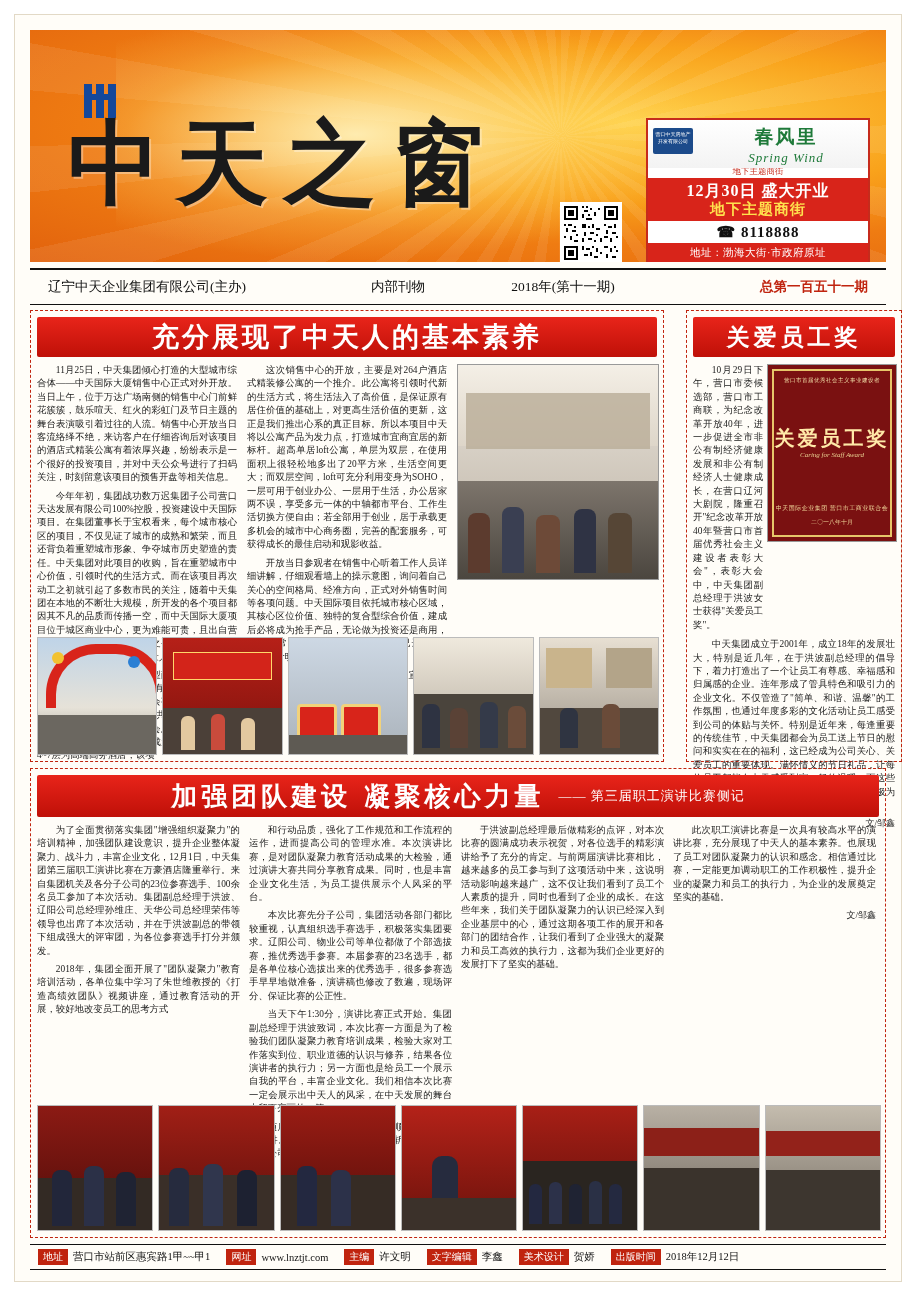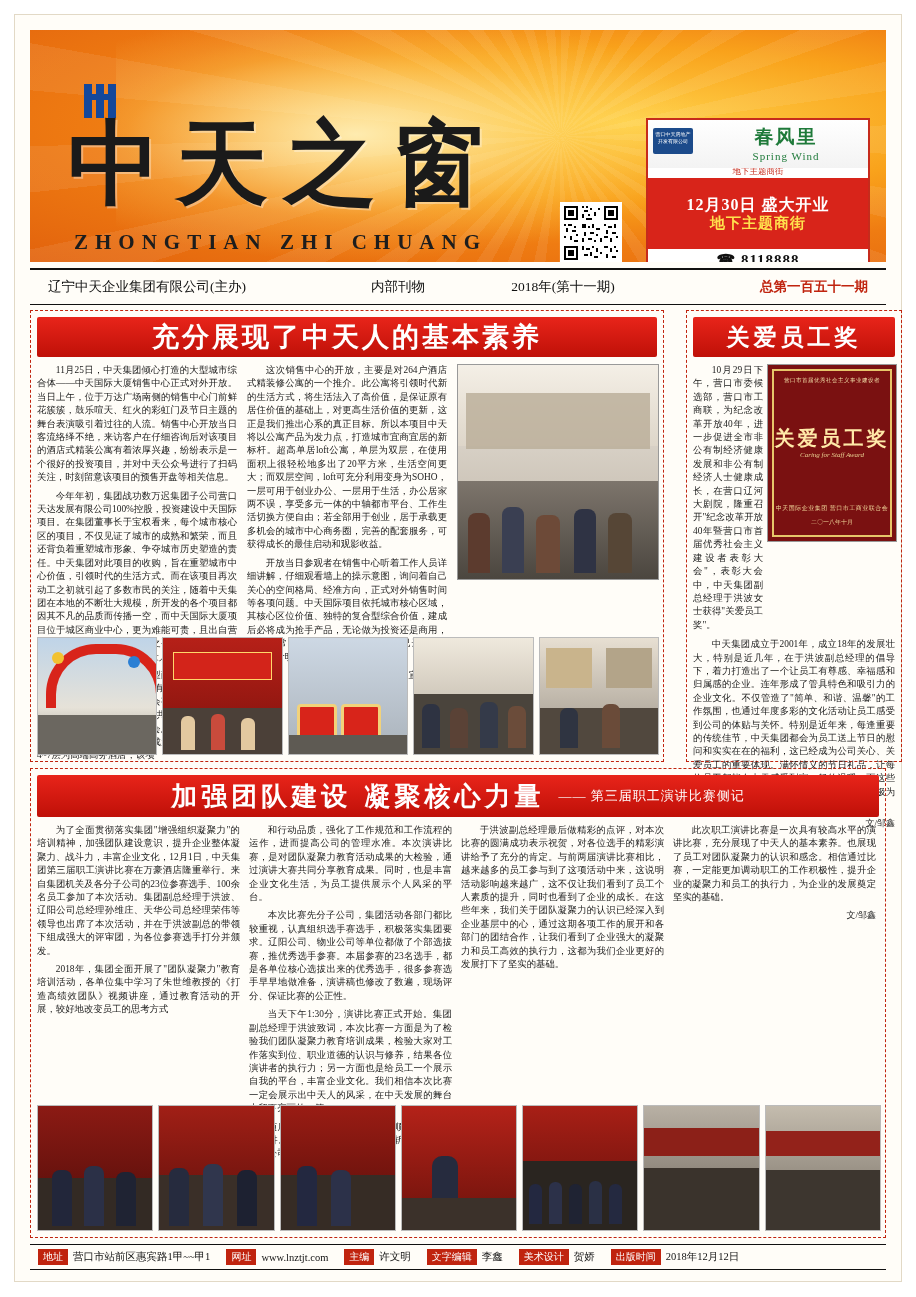--- a/index.html
+++ b/index.html
@@ -57,23 +57,23 @@
   
   .mast-ad{
     position:absolute;left:616px;top:88px;width:224px;height:152px;
     border:2px solid #c62b1c;background:#fff;box-sizing:border-box;overflow:hidden;
   }
   .ad-top{height:48px;background:linear-gradient(180deg,#ffffff,#f3f3f3);position:relative;}
   .ad-logo-sq{position:absolute;left:5px;top:8px;width:40px;height:26px;background:#1c4b8b;border-radius:2px;}
   .ad-logo-sq span{display:block;color:#fff;font-size:5px;line-height:7px;padding:3px 2px;text-align:center;}
   .ad-brand{position:absolute;left:58px;top:4px;width:160px;text-align:center;}
   .ad-brand .cn{font-size:19px;font-weight:bold;color:#1f7a3a;letter-spacing:2px;font-family:"DejaVu Serif",serif;}
-  .ad-brand .en{font-size:11px;color:#1f7a3a;letter-spacing:1px;}
+  .ad-brand .en{font-size:13px;color:#1f7a3a;letter-spacing:1px;font-style:italic;}
   .ad-sub{font-size:8.5px;color:#c62b1c;text-align:center;margin-top:-2px;}
-  .ad-red{background:#d8241a;color:#fff;text-align:center;padding:17px 0;}
+  .ad-red{background:#d8241a;color:#fff;text-align:center;padding:3px 0;}
   .ad-red .l1{font-size:16px;font-weight:bold;letter-spacing:1px;line-height:19px;}
   .ad-red .l2{font-size:15px;font-weight:bold;letter-spacing:1px;line-height:18px;color:#ffe14d;}
   .ad-tel{background:#fff;color:#111;text-align:center;font-size:15px;font-weight:bold;padding:2px 0;letter-spacing:1px;}
   .ad-addr{background:#d8241a;color:#fff;text-align:center;font-size:10.5px;padding:3px 0;letter-spacing:.5px;}
   
   .headbar{
     position:absolute;left:15px;top:253px;width:856px;height:34px;
     border-top:2px solid #111;border-bottom:1px solid #111;
     display:flex;align-items:center;font-size:13.5px;color:#111;
   }
@@ -142,21 +142,20 @@
       <div class="logo-badge">
         <svg width="44" height="44" viewBox="0 0 44 44">
           <rect x="6" y="4" width="8" height="34" fill="#14489b"></rect>
           <rect x="18" y="4" width="8" height="34" fill="#14489b"></rect>
           <rect x="30" y="4" width="8" height="34" fill="#14489b"></rect>
           <rect x="6" y="14" width="32" height="6" fill="#14489b"></rect>
         </svg>
       </div>
 
       <div class="mast-title">中天之窗</div>
-      <div class="mast-pinyin">ZHONGTIAN  ZHI  CHUANG</div>
 
       <div class="qr-box">
         <div class="qr-img">
           <svg width="58" height="58" viewBox="0 0 29 29" shape-rendering="crispEdges">
             <rect width="29" height="29" fill="#fff"></rect>
             <g fill="#000">
               <rect x="1" y="1" width="7" height="7"></rect>
                 <rect x="2" y="2" width="5" height="5" fill="#fff"></rect>
                 <rect x="3" y="3" width="3" height="3"></rect>
               <rect x="21" y="1" width="7" height="7"></rect>

